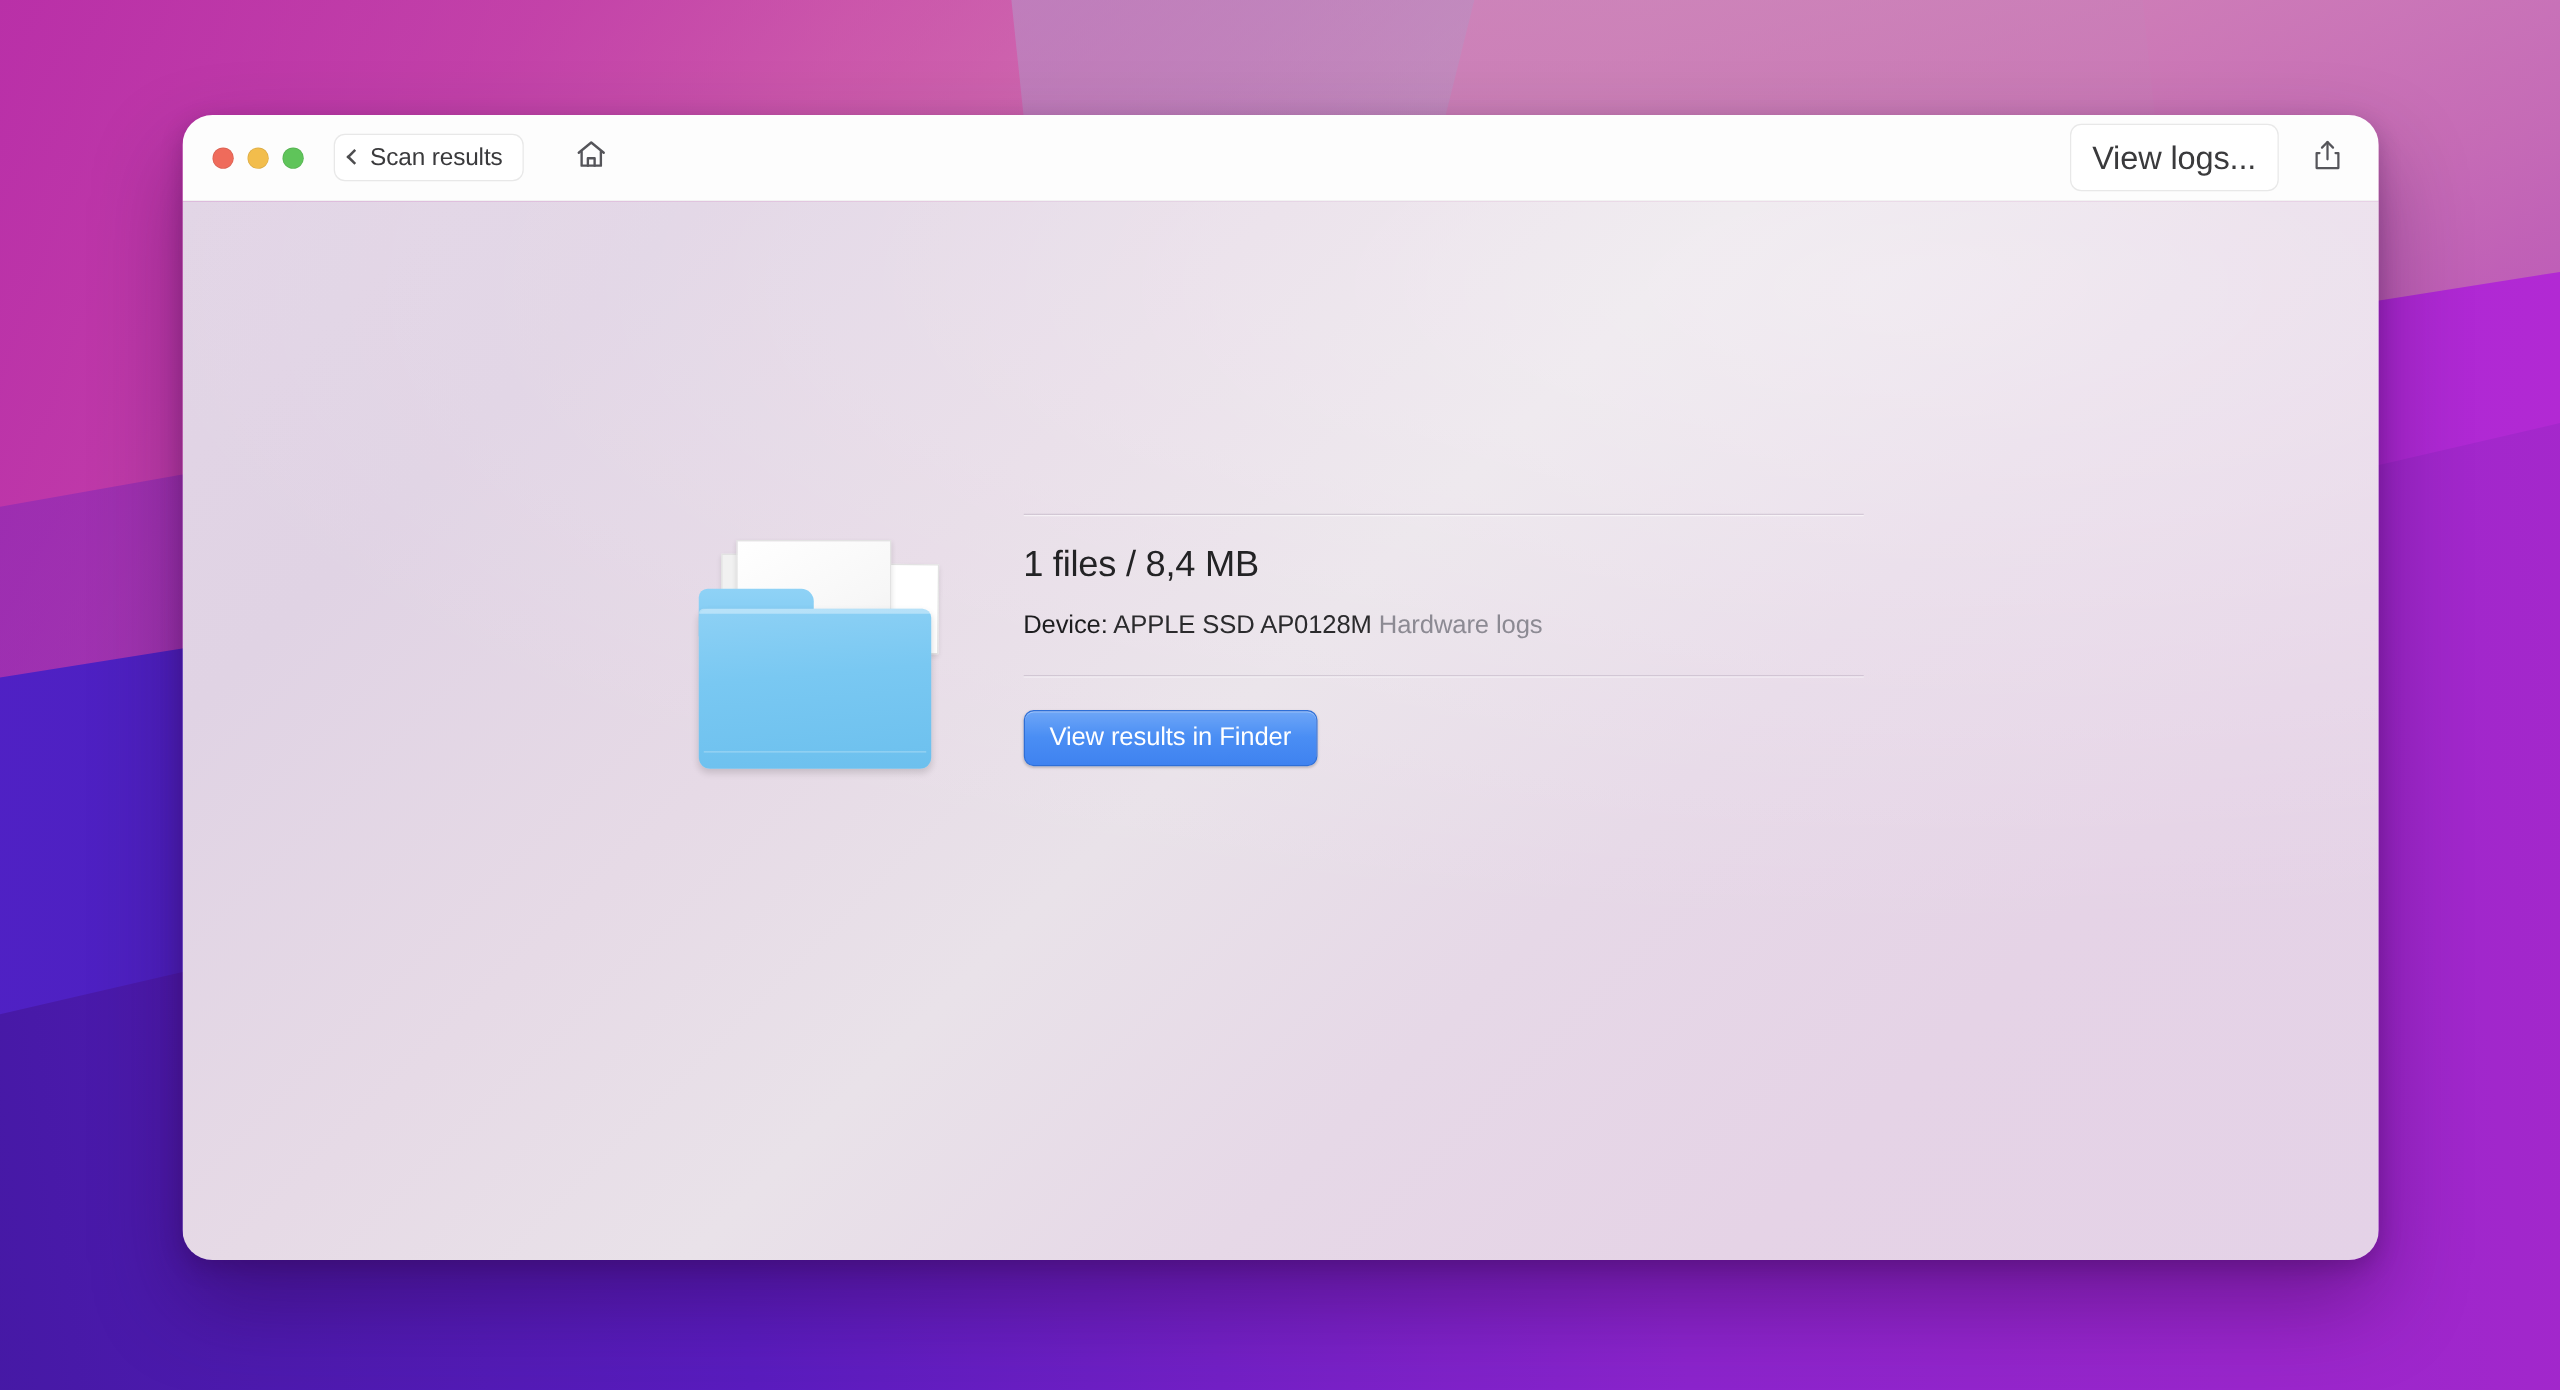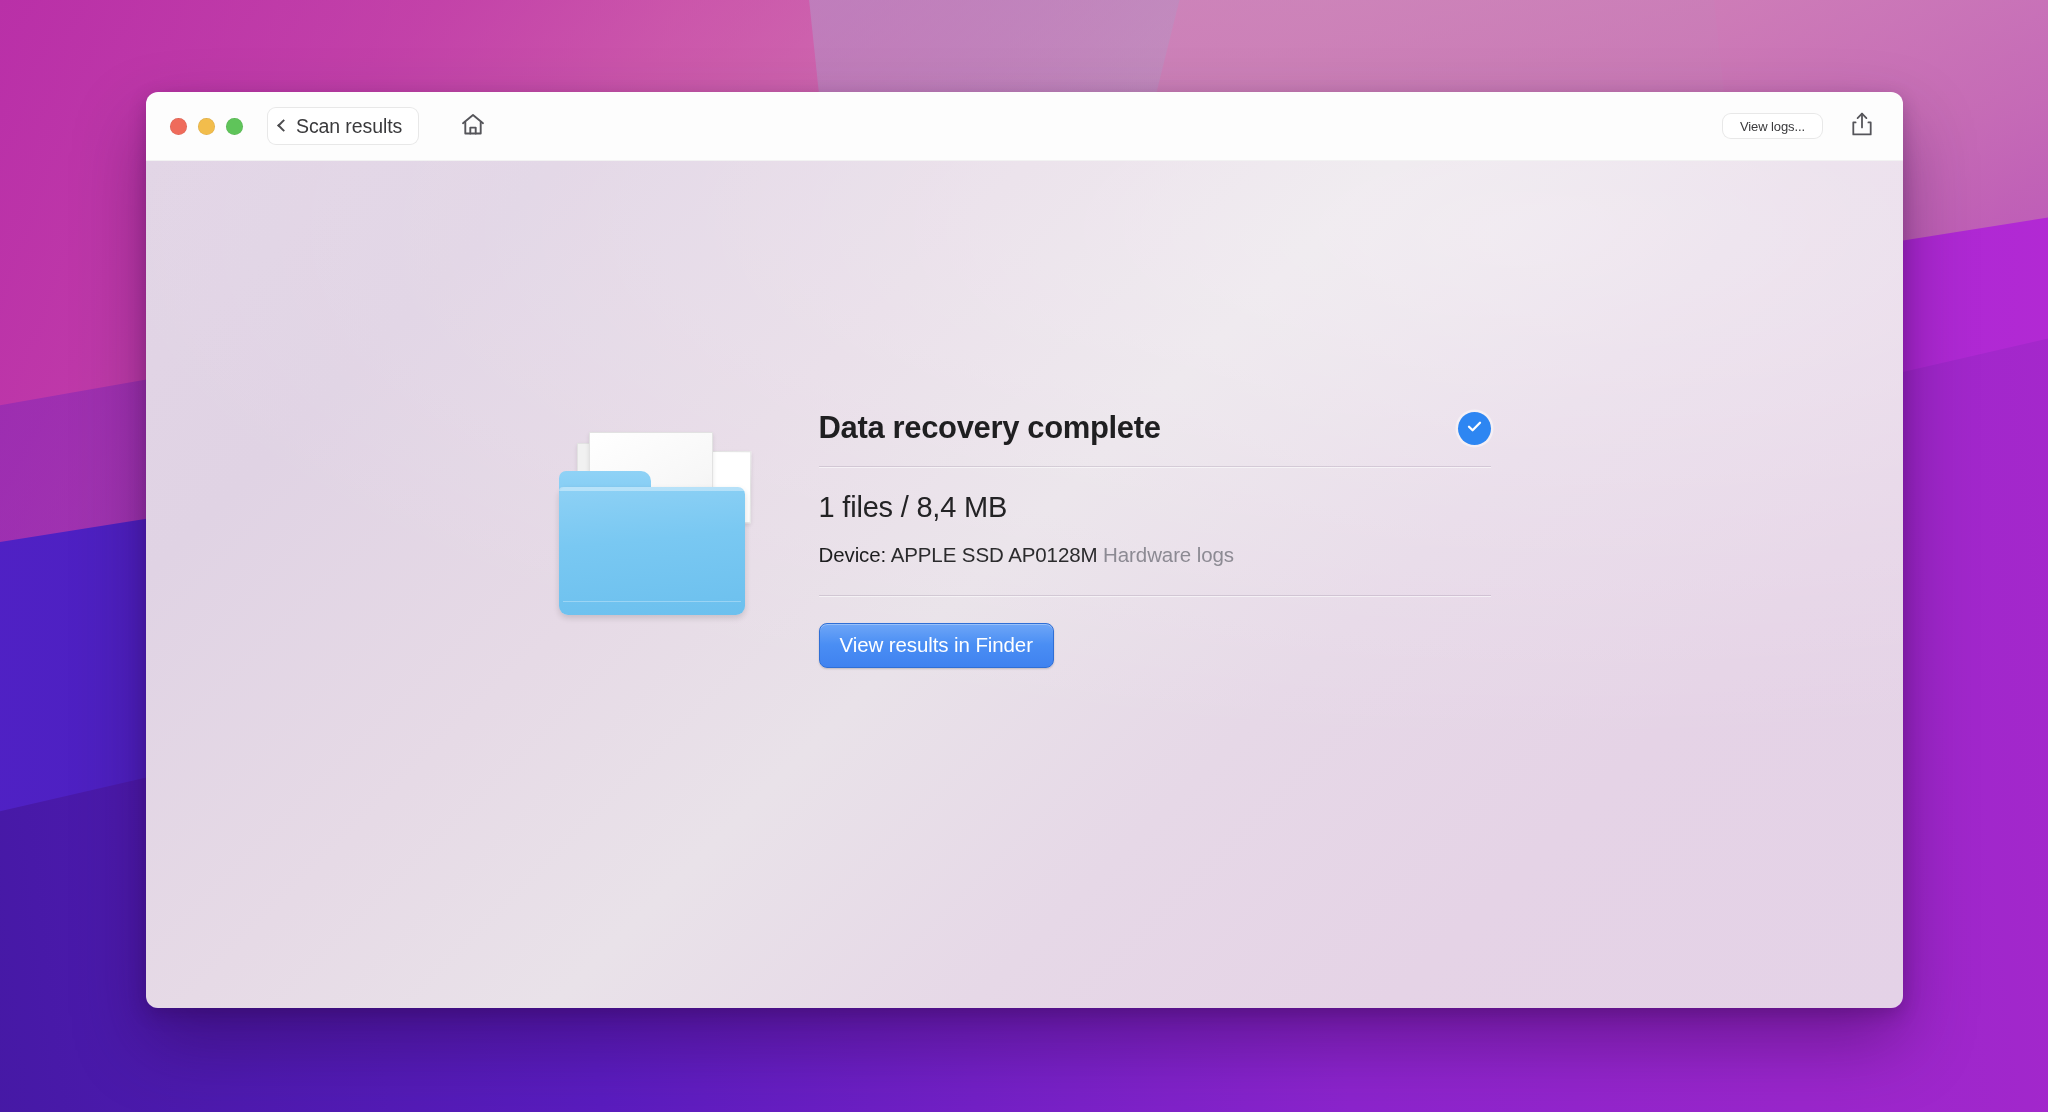--- a/index.html
+++ b/index.html
@@ -93,21 +93,21 @@
     transform: rotate(-10deg);
   }
 
   
   #app-window {
     position: absolute;
     left: 146px;
     top: 92px;
     width: 1757px;
     height: 916px;
-    border-radius: 12px;
+    border-radius: 24px;
     overflow: hidden;
     box-shadow: 0 34px 70px rgba(40, 0, 60, 0.38),
                 0 6px 18px rgba(40, 0, 60, 0.24);
     display: flex;
     flex-direction: column;
   }
 
   
   #titlebar {
     position: relative;
@@ -187,28 +187,28 @@
   #titlebar-right {
     margin-left: auto;
     display: flex;
     align-items: center;
     gap: 20px;
     flex: 0 0 auto;
     position: relative;
     z-index: 2;
   }
   #view-logs-button {
-    height: 26px;
+    height: 54px;
     padding: 0 17px;
     display: inline-flex;
     align-items: center;
     border: 1px solid rgba(0,0,0,0.09);
     border-radius: 9px;
     background: #ffffff;
-    font-size: 13px;
+    font-size: 26px;
     color: #3a3a3c;
     letter-spacing: -0.1px;
     white-space: nowrap;
     cursor: default;
   }
   #share-button {
     width: 38px; height: 38px;
     display: inline-flex;
     align-items: center;
     justify-content: center;
@@ -458,30 +458,20 @@
         <div id="folder-illustration">
           <div class="paper back"></div>
           <div class="paper right"></div>
           <div class="paper front"></div>
           <div id="folder-tab"></div>
           <div id="folder-body"></div>
         </div>
 
         <div id="result-info">
 
-          <div id="result-header">
-            <div id="result-heading">Data recovery complete</div>
-            <div id="status-badge">
-              <span>
-                <svg width="19" height="19" viewBox="0 0 19 19" fill="none">
-                  <path d="M4 9.8 L7.6 13.3 L15 5.8" stroke="#ffffff" stroke-width="2.3" stroke-linecap="round" stroke-linejoin="round"></path>
-                </svg>
-              </span>
-            </div>
-          </div>
 
           <div class="divider"></div>
 
           <div id="summary-line">1 files / 8,4 MB</div>
 
           <div id="details-block">
             <div class="detail-row">
               <span class="k">Device:</span>
               <span class="v">APPLE SSD AP0128M</span>
               <span class="muted">Hardware logs</span>

